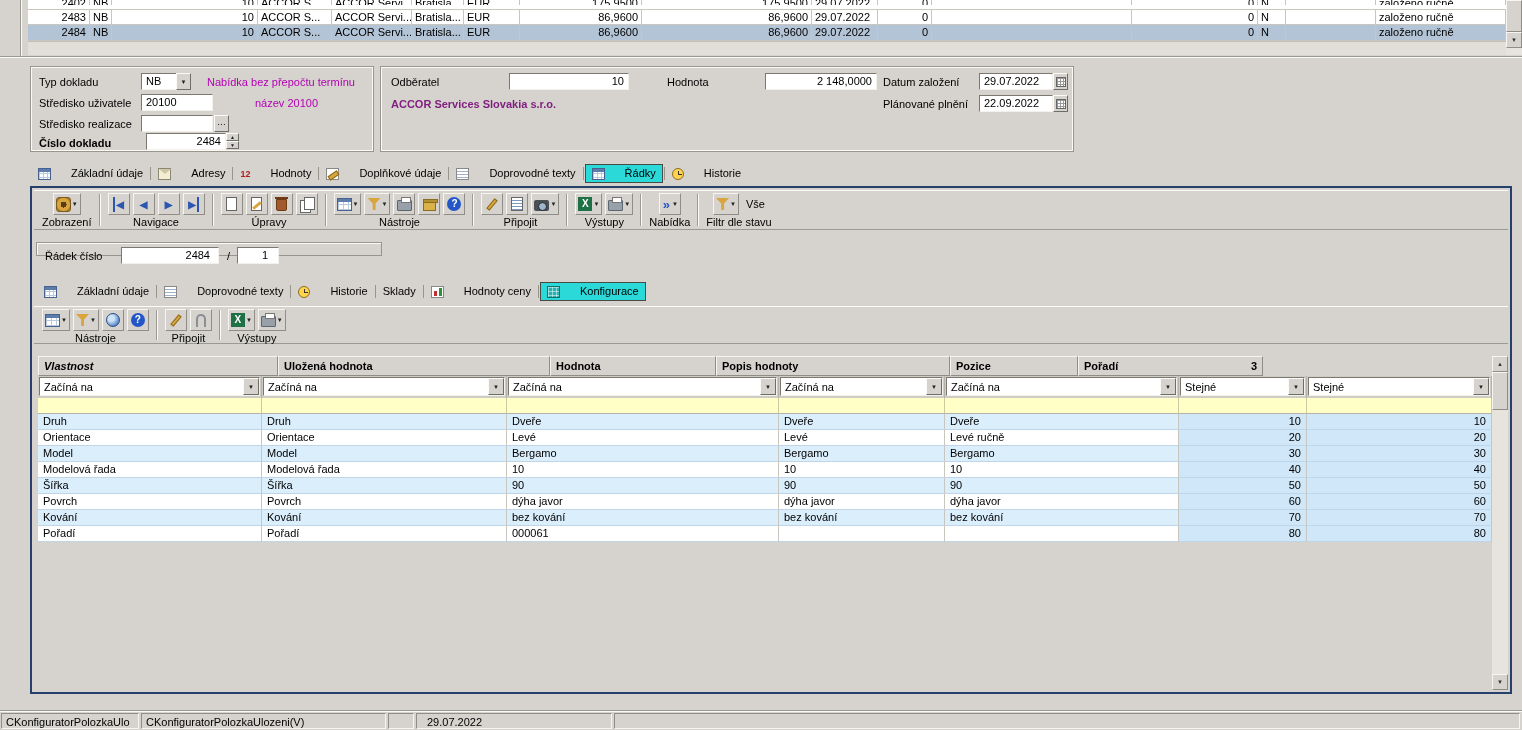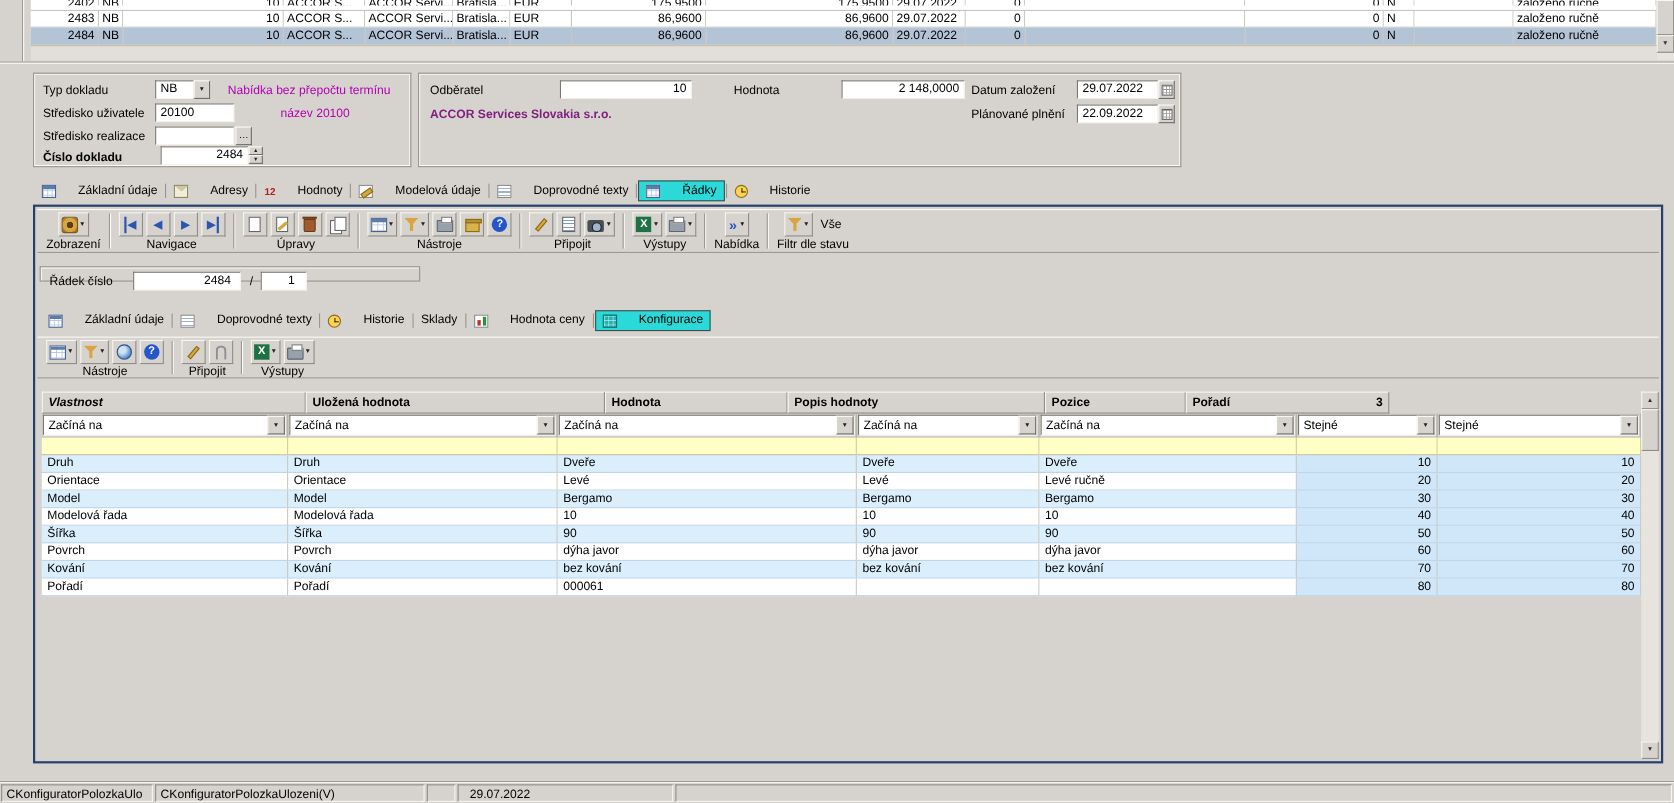--- a/index.html
+++ b/index.html
@@ -272,21 +272,21 @@
         <span class="tabtext">Adresy</span>
       </div>
       <div class="tabsep"></div>
       <div class="tab">
         <span class="ticon ti-values">12</span>
         <span class="tabtext">Hodnoty</span>
       </div>
       <div class="tabsep"></div>
       <div class="tab">
         <span class="ticon ti-pencilpage"></span>
-        <span class="tabtext">Modelová údaje</span>
+        <span class="tabtext">Doplňkové údaje</span>
       </div>
       <div class="tabsep"></div>
       <div class="tab">
         <span class="ticon ti-notes"></span>
         <span class="tabtext">Doprovodné texty</span>
       </div>
       <div class="tabsep"></div>
       <div class="tab tabsel">
         <span class="ticon ti-grid"></span>
         <span class="tabtext">Řádky</span>
@@ -443,21 +443,21 @@
           <span class="ticon ti-clock"></span>
           <span class="tabtext">Historie</span>
         </div>
         <div class="tabsep"></div>
         <div class="tab">
           <span class="tabtext">Sklady</span>
         </div>
         <div class="tabsep"></div>
         <div class="tab">
           <span class="ticon ti-chart"></span>
-          <span class="tabtext">Hodnota ceny</span>
+          <span class="tabtext">Hodnoty ceny</span>
         </div>
         <div class="tabsep"></div>
         <div class="tab tabsel">
           <span class="ticon ti-config"></span>
           <span class="tabtext">Konfigurace</span>
         </div>
       </div>
     <div class="tbar tbar2">
         <div class="tgroup">
           <div class="ticons">

